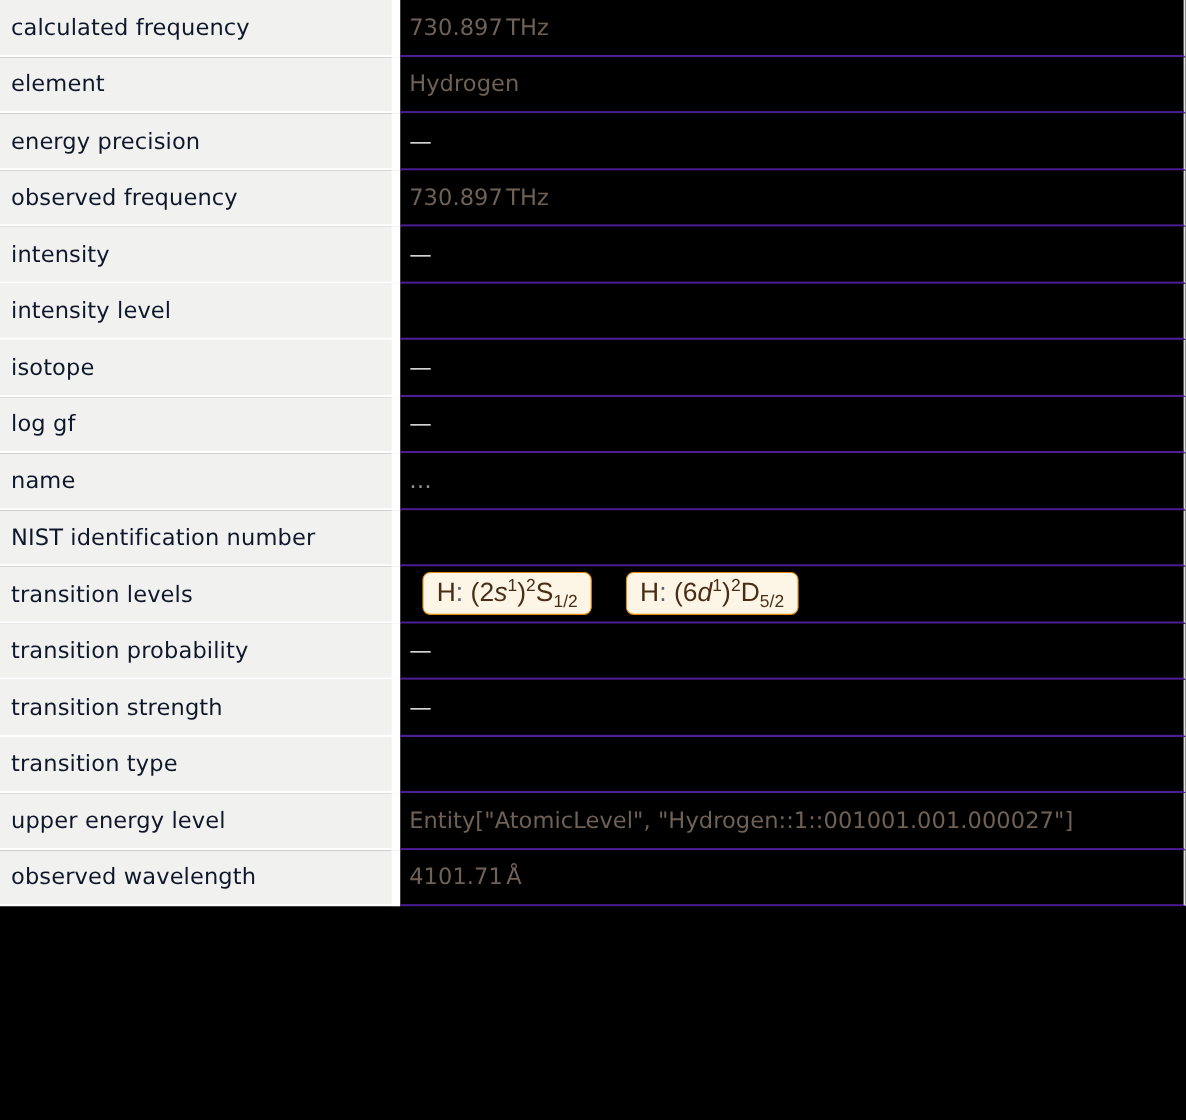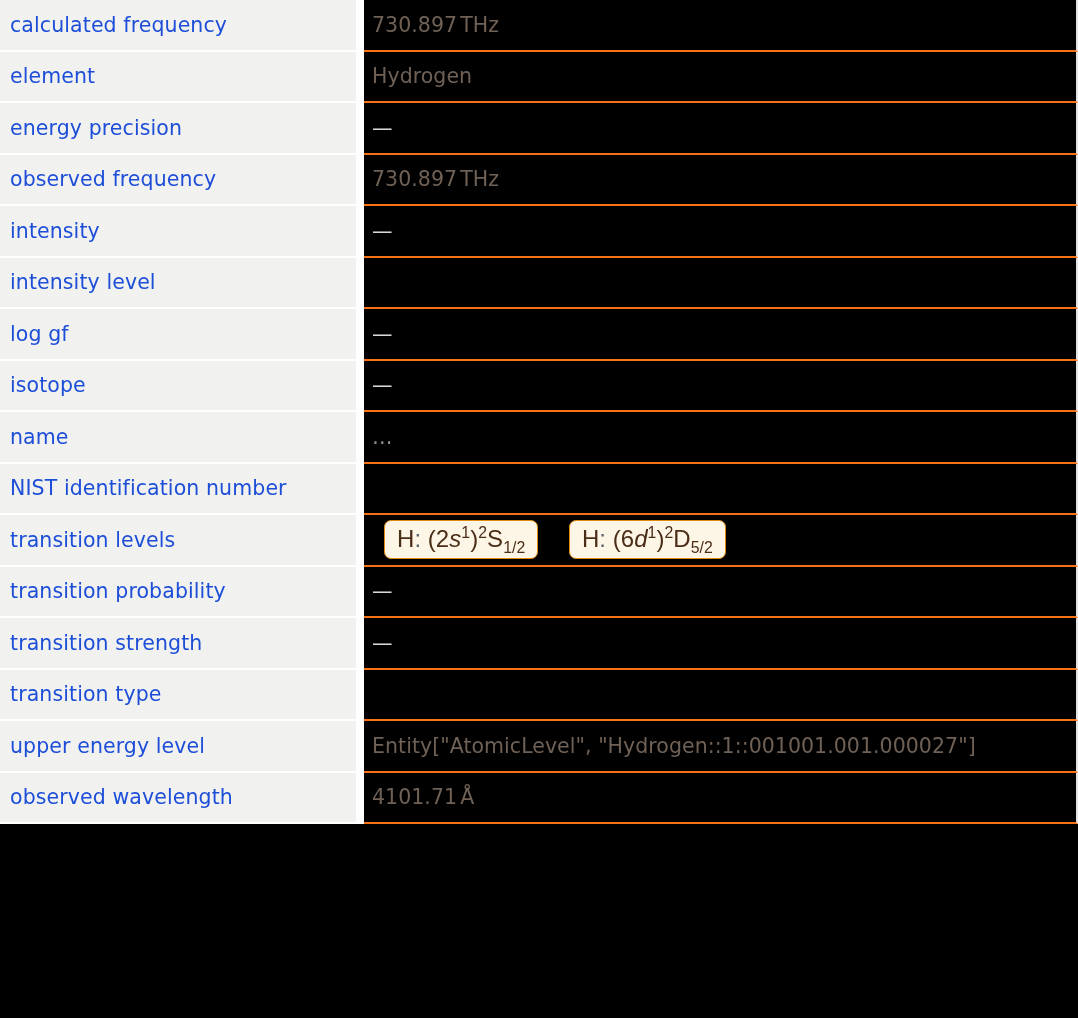--- a/index.html
+++ b/index.html
@@ -22,36 +22,36 @@
     table-layout: fixed;
   }
 
   .property-table tr {
     height: 51.5px;
   }
 
   .label-cell {
     width: 336px;
     background: #f1f1f0;
-    color: #1d4ed8;
+    color: #0f172a;
     font-size: 20.5px;
     padding: 0 10px 0 10px;
     border-bottom: 2px solid #ffffff;
     border-right: 8px solid #ffffff;
     vertical-align: middle;
     white-space: nowrap;
     letter-spacing: 0.1px;
   }
 
   .value-cell {
     background: #000000;
     color: #6f6156;
     font-size: 20.5px;
     padding: 0 0 0 8px;
-    border-bottom: 2px solid #f97316;
+    border-bottom: 2px solid #4c1d95;
     border-right: 2px solid #e3e3e3;
     vertical-align: middle;
     white-space: nowrap;
     overflow: hidden;
     letter-spacing: 0.05px;
   }
 
   .value-cell .unit {
     padding-left: 3px;
   }
@@ -148,26 +148,26 @@
       <td class="label-cell">intensity</td>
       <td class="value-cell"><span class="dash">—</span></td>
     </tr>
 
     <tr>
       <td class="label-cell">intensity level</td>
       <td class="value-cell"><span></span></td>
     </tr>
 
     <tr>
+      <td class="label-cell">isotope</td>
+      <td class="value-cell"><span class="dash">—</span></td>
+    </tr>
+
+    <tr>
       <td class="label-cell">log gf</td>
-      <td class="value-cell"><span class="dash">—</span></td>
-    </tr>
-
-    <tr>
-      <td class="label-cell">isotope</td>
       <td class="value-cell"><span class="dash">—</span></td>
     </tr>
 
 
     <tr>
       <td class="label-cell">name</td>
       <td class="value-cell"><span class="ellipsis">…</span></td>
     </tr>
 
     <tr>

